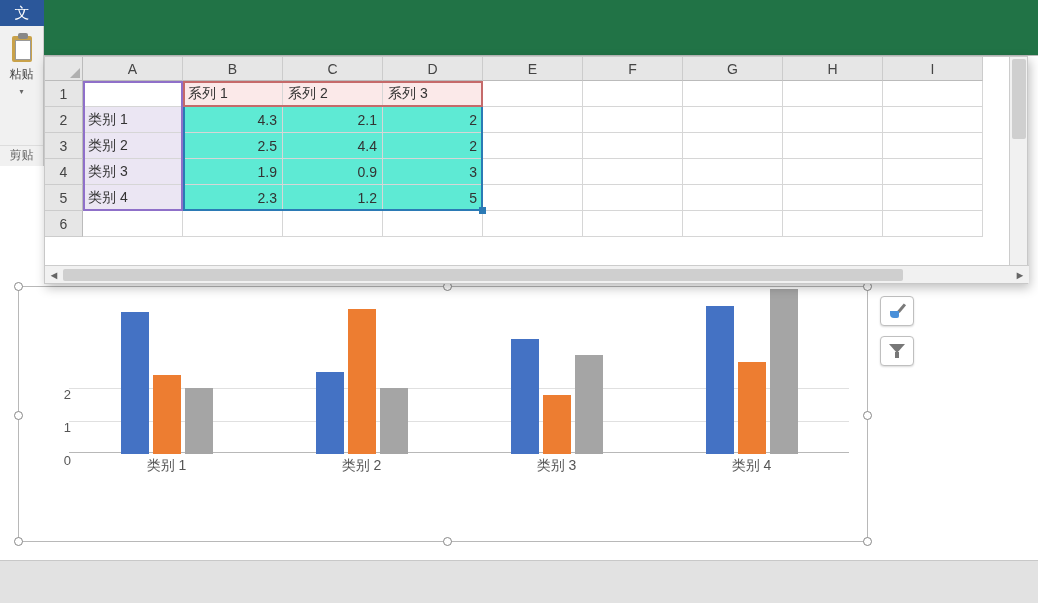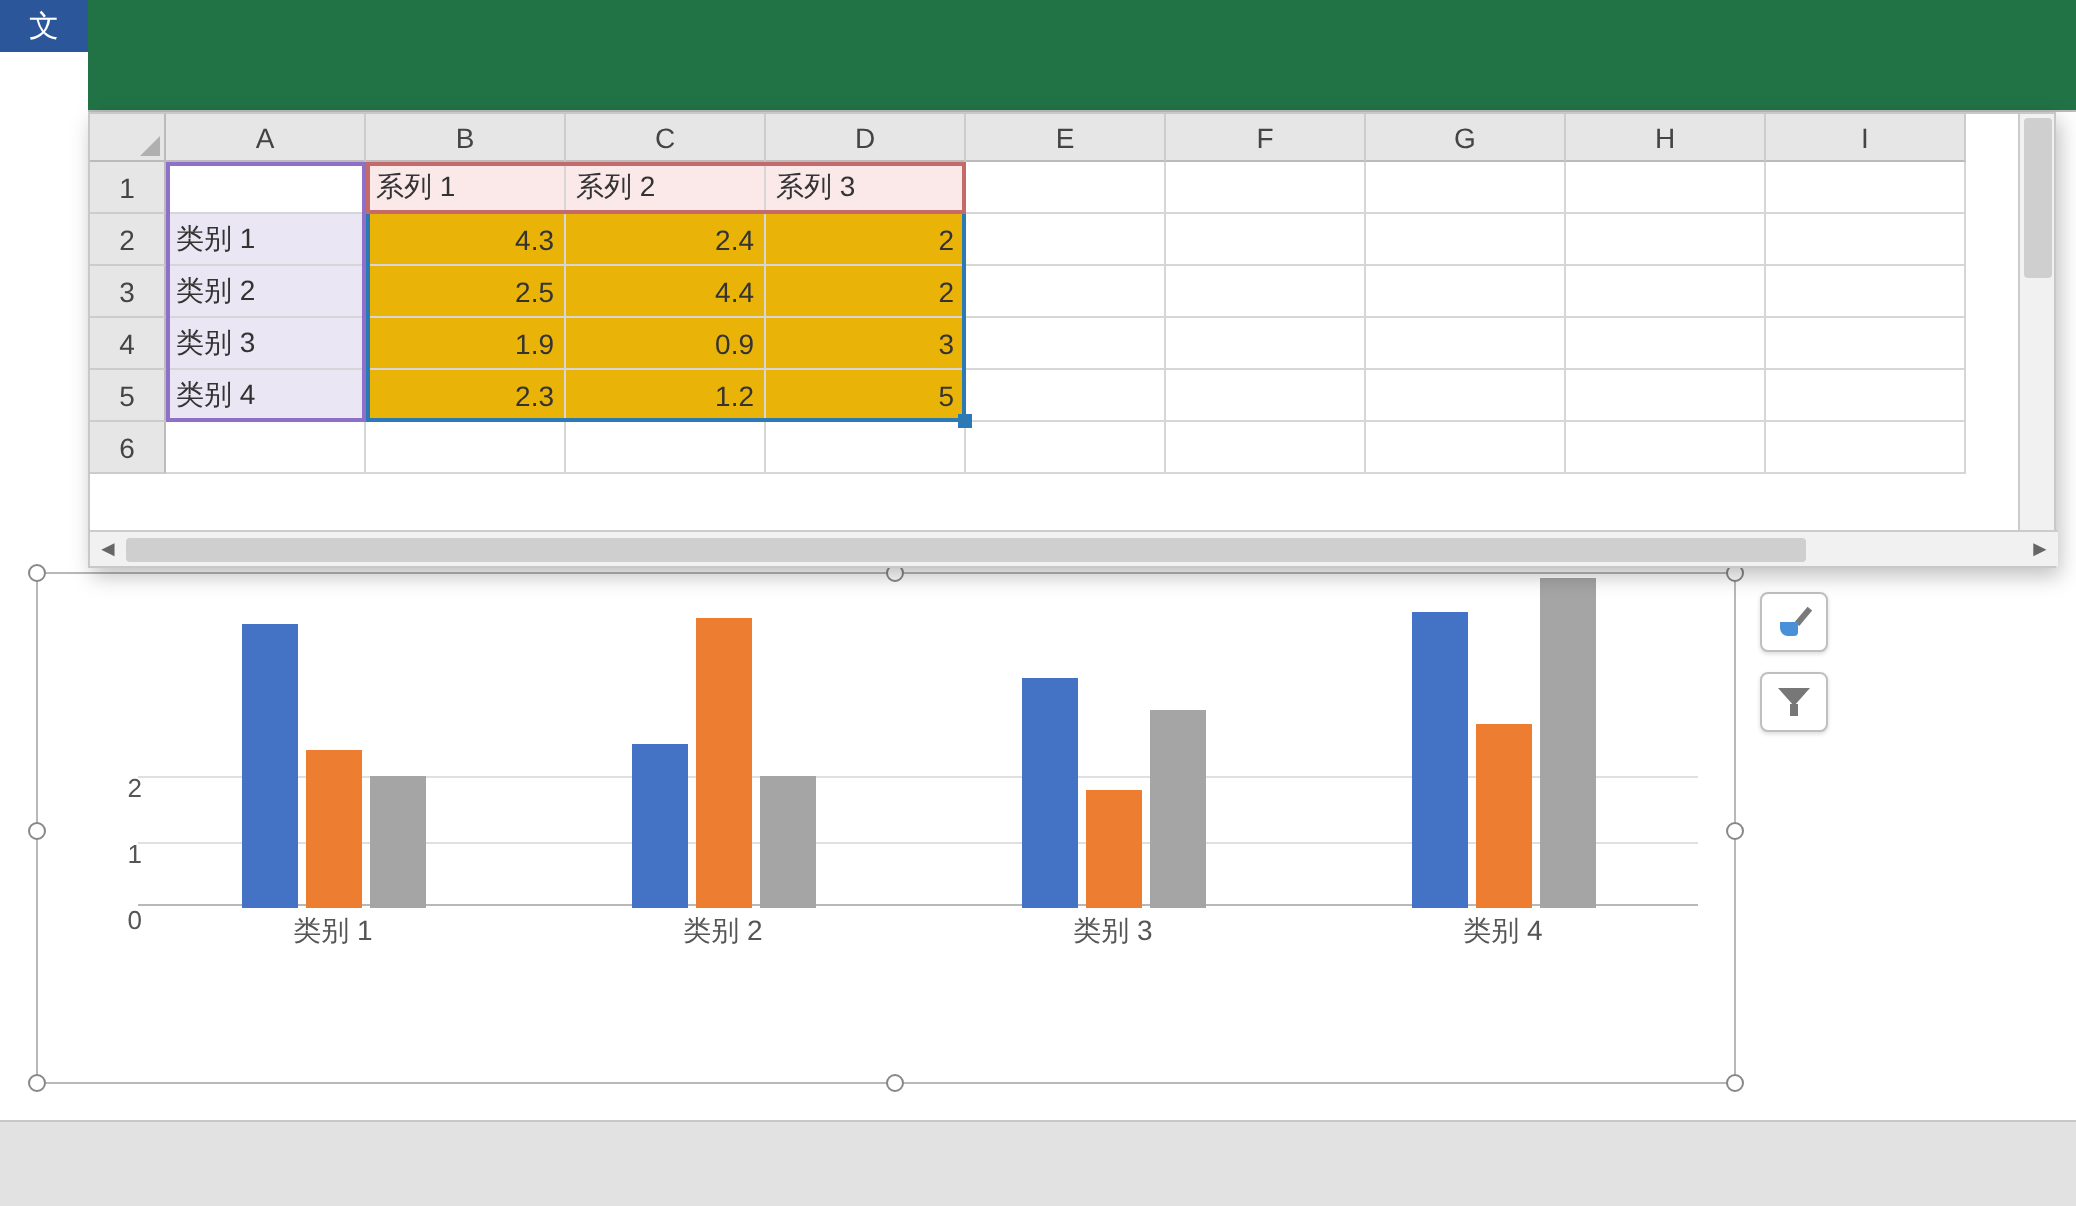--- a/index.html
+++ b/index.html
@@ -28,21 +28,21 @@
   .col-h { width: 100px; height: 24px; background: #e6e6e6; border-right: 1px solid #ccc; border-bottom: 1px solid #bbb; color: #444; font-size: 14px; display: flex; align-items: center; justify-content: center; }
   .row-headers { position: absolute; left: 0; top: 24px; width: 38px; }
   .row-h { width: 38px; height: 26px; background: #e6e6e6; border-right: 1px solid #bbb; border-bottom: 1px solid #ccc; color: #444; font-size: 14px; display: flex; align-items: center; justify-content: center; }
 
   .grid { position: absolute; left: 38px; top: 24px; }
   .cells-row { display: flex; }
   .cell { width: 100px; height: 26px; border-right: 1px solid #d6d6d6; border-bottom: 1px solid #d6d6d6; font-size: 14px; color: #333; padding: 2px 5px; display: flex; align-items: center; }
   .cell.right { justify-content: flex-end; }
   .hdr-cell { background: #fbe9e9; color: #333; }
   .cat-cell { background: #ebe6f3; }
-  .val-cell { background: #eab308; text-align: center; }
+  .val-cell { background: #5eead4; text-align: center; }
   .sel-box { position: absolute; border: 2px solid #2b7ab5; pointer-events: none; }
   .sel-cat { left: 38px; top: 24px; width: 100px; height: 130px; border-color: #8f70c9; }
   .sel-vals { left: 138px; top: 24px; width: 300px; height: 130px; }
   .sel-hdr  { left: 138px; top: 24px; width: 300px; height: 26px; border-color: #c56a6a; }
   .drag-handle { position: absolute; width: 7px; height: 7px; background: #2b7ab5; }
   .dh { left: 434px; top: 150px; }
 
   .hscroll { position: absolute; left: 0; bottom: 0; width: 984px; height: 18px; background: #f1f1f1; border-top: 1px solid #ccc; display: flex; align-items: center; }
   .hscroll .arrow { width: 18px; height: 18px; display: flex; align-items: center; justify-content: center; color: #666; font-size: 11px; }
   .hscroll .track { flex: 1; height: 14px; position: relative; }
@@ -87,20 +87,30 @@
 <body>
 
 <div class="app">
   <div class="ribbon-area">
     <div class="tab-btn">
         <span>文</span>
       </div>
     <div class="ribbon-green"></div>
   </div>
 
+  <div class="paste-group">
+    <div class="clipboard-icon">
+      <div class="board"></div>
+        <div class="paper"></div>
+        <div class="clip"></div>
+    </div>
+    <span class="lbl">粘贴</span>
+    <span class="dd">▾</span>
+    <span class="sec">剪贴</span>
+  </div>
 
   <div class="doc-bg"></div>
   <div class="doc-margin"></div>
 
   <div class="chart-obj">
     <div id="gridlines">
         <div class="gridline" style="top: 134px;"></div>
         <div class="gridline" style="top: 101px;"></div>
       </div>
     <div class="baseline" style="top:165px"></div>
@@ -185,21 +195,21 @@
           <div class="cell hdr-cell">系列 3</div>
           <div class="cell"></div>
           <div class="cell"></div>
           <div class="cell"></div>
           <div class="cell"></div>
           <div class="cell"></div>
         </div>
         <div class="cells-row">
           <div class="cell cat-cell">类别 1</div>
           <div class="cell val-cell right">4.3</div>
-          <div class="cell val-cell right">2.4</div>
+          <div class="cell val-cell right">2.1</div>
           <div class="cell val-cell right">2</div>
           <div class="cell"></div>
           <div class="cell"></div>
           <div class="cell"></div>
           <div class="cell"></div>
           <div class="cell"></div>
         </div>
         <div class="cells-row">
           <div class="cell cat-cell">类别 2</div>
           <div class="cell val-cell right">2.5</div>

